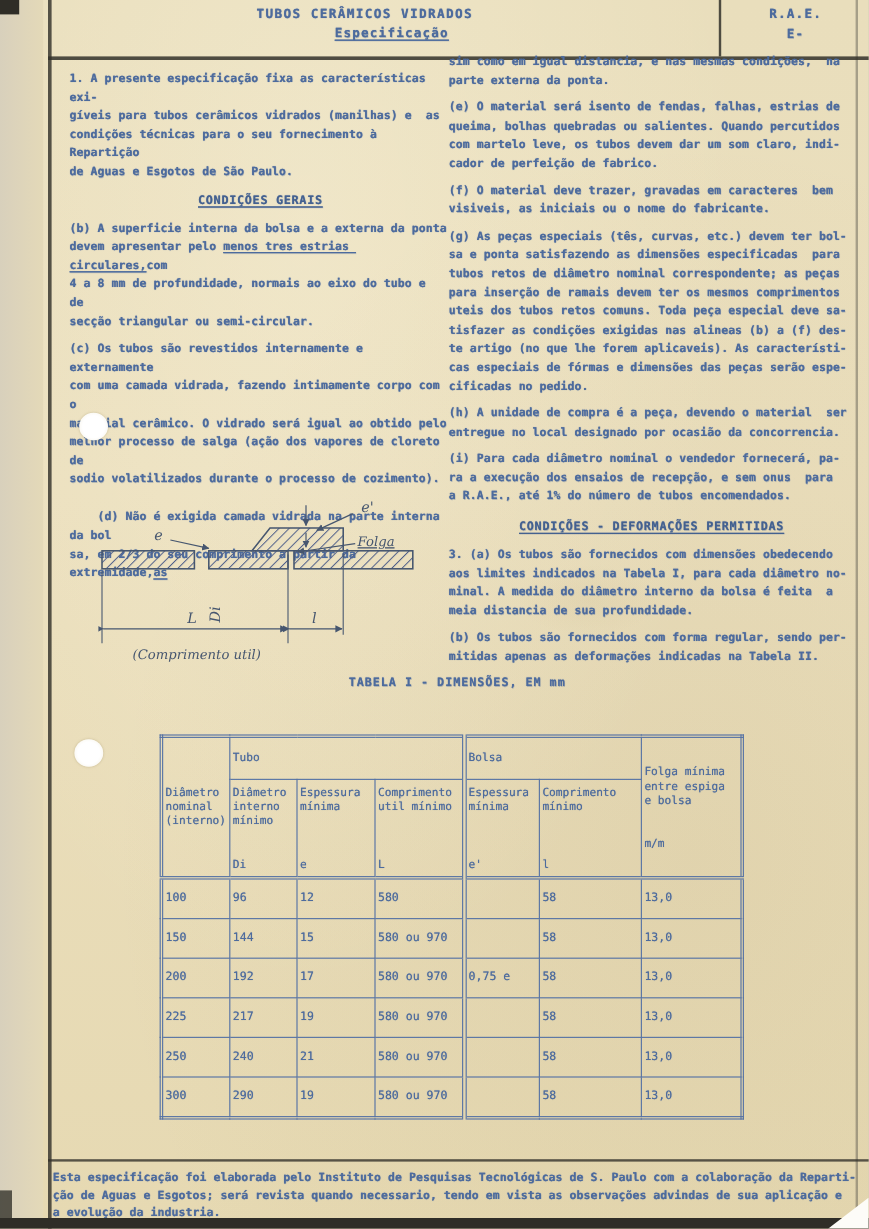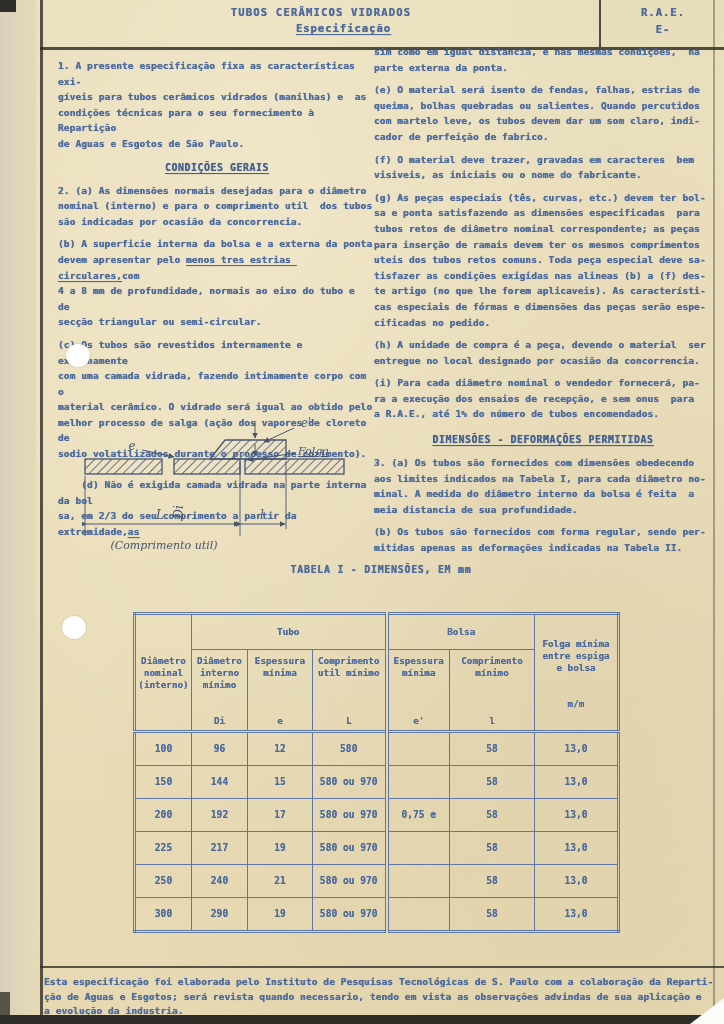--- a/index.html
+++ b/index.html
@@ -40,21 +40,21 @@
   #hole1{left:66px;top:344px;}
   #hole2{left:62px;top:616px;}
 
   
   .tw{font-weight:bold;text-shadow:0 0 .7px rgba(77,107,157,.85),.4px .4px .4px rgba(77,107,157,.3);}
   .para{white-space:pre-wrap;font-size:9.5px;line-height:15.6px;letter-spacing:.1px;margin:0 0 7px 0;}
   .heading{font-size:9.8px;letter-spacing:.6px;text-align:center;margin:4px 0 10px 0;
     text-decoration:underline;text-underline-offset:2px;color:var(--ink-dark);}
   .u{text-decoration:underline;text-underline-offset:2px;}
 
-  #header-title-box{position:absolute;left:43px;top:6px;width:556px;text-align:center;}
+  #header-title-box{position:absolute;left:26px;top:6px;width:556px;text-align:center;}
   #header-title-box .t1{font-size:10.5px;letter-spacing:1.2px;}
   #header-title-box .t2{font-size:10.5px;letter-spacing:1px;margin-top:4px;text-decoration:underline;text-underline-offset:2px;padding-left:45px;}
   #header-ref-box{position:absolute;left:601px;top:6px;width:124px;text-align:center;}
   #header-ref-box div{font-size:10.5px;letter-spacing:1px;}
   #header-ref-box .r2{margin-top:5px;text-align:center;}
 
   #col-left{position:absolute;left:58px;top:58px;width:318px;}
   #col-right{position:absolute;left:374px;top:44px;width:338px;}
 
   #diagram{position:absolute;left:82px;top:412px;width:268px;height:146px;}
@@ -62,22 +62,22 @@
     font-size:12px;fill:var(--draw);}
   #diagram .small{font-size:11px;}
   #diagram .uline{text-decoration:underline;}
 
   #table-title{position:absolute;left:133px;top:564px;width:496px;text-align:center;
     font-size:9.8px;letter-spacing:.8px;text-underline-offset:2px;}
 
   #spec-table{position:absolute;left:133px;top:612px;border-collapse:collapse;table-layout:fixed;}
   #spec-table th,#spec-table td{
     border:1.6px solid rgba(86,115,164,.95);
-    font-size:9.3px;line-height:12px;font-weight:bold;
-    color:var(--ink);text-align:center;vertical-align:middle;padding:1px 2px;
+    font-size:9.3px;line-height:12px;font-weight:normal;
+    color:var(--ink);text-align:left;vertical-align:middle;padding:1px 2px;
     text-shadow:0 0 .6px rgba(77,107,157,.8);
   }
   #spec-table{border:3px double rgba(86,115,164,.95);}
   #spec-table .pre{white-space:pre-line;}
   #spec-table .group-split{border-left:4px double rgba(86,115,164,.95);}
   #spec-table tr.sub th{border-bottom:3px double rgba(86,115,164,.95);}
   #spec-table th.tall{border-bottom:3px double rgba(86,115,164,.95);}
   #spec-table .hcell{display:flex;flex-direction:column;justify-content:space-between;height:74px;padding-top:4px;}
   #spec-table .hcell .sym{padding-bottom:2px;}
   #spec-table td{height:30px;font-size:9.6px;}
@@ -110,23 +110,20 @@
     <div class="r1">R.A.E.</div>
     <div class="r2">E-</div>
   </div>
 
   <div id="col-left" class="tw">
     <p class="para">1. A presente especificação fixa as características exi-
 gíveis para tubos cerâmicos vidrados (manilhas) e  as
 condições técnicas para o seu fornecimento à Repartição
 de Aguas e Esgotos de São Paulo.</p>
     <div class="heading" style="margin-top:10px;">CONDIÇÕES GERAIS</div>
-    <p class="para">2. (a) As dimensões normais desejadas para o diâmetro
-nominal (interno) e para o comprimento util  dos tubos
-são indicadas por ocasião da concorrencia.</p>
     <p class="para"><span>(b) A superficie interna da bolsa e a externa da ponta
 devem apresentar pelo </span><span class="u">menos tres estrias circulares,</span><span>com
 4 a 8 mm de profundidade, normais ao eixo do tubo e  de
 secção triangular ou semi-circular.</span></p>
     <p class="para" style="margin-bottom:0;"><span>(c) Os tubos são revestidos internamente e externamente
 com uma camada vidrada, fazendo intimamente corpo com o
 material cerâmico. O vidrado será igual ao obtido pelo
 melhor processo de salga (ação dos vapores de cloreto de
 sodio volatilizados durante o processo de cozimento).</span><br>
     <span>(d) Não é exigida camada vidrada na parte interna da bol
@@ -149,21 +146,21 @@
 uteis dos tubos retos comuns. Toda peça especial deve sa-
 tisfazer as condições exigidas nas alineas (b) a (f) des-
 te artigo (no que lhe forem aplicaveis). As característi-
 cas especiais de fórmas e dimensões das peças serão espe-
 cificadas no pedido.</p>
     <p class="para">(h) A unidade de compra é a peça, devendo o material  ser
 entregue no local designado por ocasião da concorrencia.</p>
     <p class="para">(i) Para cada diâmetro nominal o vendedor fornecerá, pa-
 ra a execução dos ensaios de recepção, e sem onus  para
 a R.A.E., até 1% do número de tubos encomendados.</p>
-    <div class="heading" style="margin-top:12px;">DIMENSÕES - DEFORMAÇÕES PERMITIDAS</div>
+    <div class="heading" style="margin-top:12px;">CONDIÇÕES - DEFORMAÇÕES PERMITIDAS</div>
     <p class="para">3. (a) Os tubos são fornecidos com dimensões obedecendo
 aos limites indicados na Tabela I, para cada diâmetro no-
 minal. A medida do diâmetro interno da bolsa é feita  a
 meia distancia de sua profundidade.</p>
     <p class="para">(b) Os tubos são fornecidos com forma regular, sendo per-
 mitidas apenas as deformações indicadas na Tabela II.</p>
   </div>
 
   <svg id="diagram" viewBox="0 0 268 146">
     <defs>

